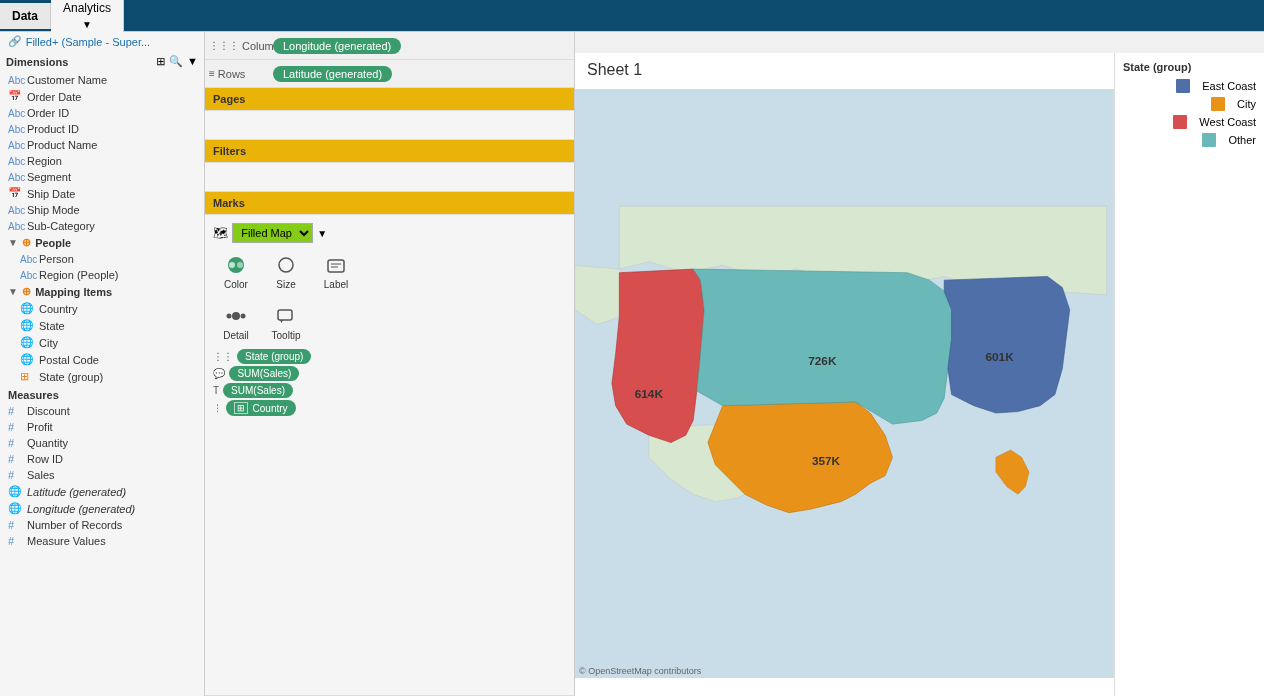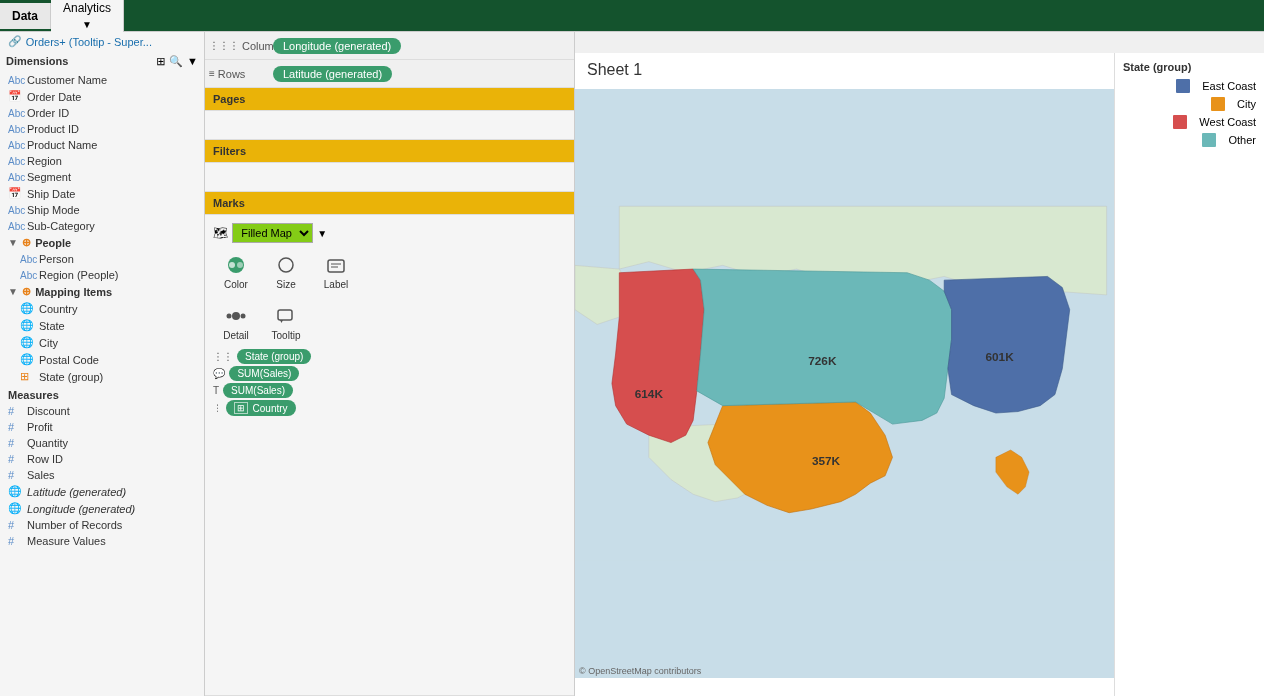--- a/index.html
+++ b/index.html
@@ -1,28 +1,28 @@
 <!DOCTYPE html>
 <html><head>
   <meta charset="utf-8">
   <style>
     * { box-sizing: border-box; margin: 0; padding: 0; }
     body { font-family: 'Segoe UI', Tahoma, Geneva, Verdana, sans-serif; font-size: 12px; background: #f0f0f0; display: flex; flex-direction: column; height: 696px; width: 1264px; overflow: hidden; }
 
     
-    .top-bar { display: flex; height: 32px; background: #14532d; border-bottom: 1px solid #ccc; align-items: center; }
+    .top-bar { display: flex; height: 32px; background: #0c4a6e; border-bottom: 1px solid #ccc; align-items: center; }
     .tab-data { padding: 6px 12px; font-weight: bold; font-size: 12px; background: #e8e8e8; border-right: 1px solid #ccc; cursor: pointer; }
     .tab-analytics { padding: 6px 12px; font-size: 12px; background: #f5f5f5; border-right: 1px solid #ccc; cursor: pointer; display: flex; align-items: center; gap: 4px; flex-direction: column; }
 
     
     .main { display: flex; flex: 1; overflow: hidden; }
 
     
     .sidebar { width: 205px; background: #f5f5f5; border-right: 1px solid #ccc; display: flex; flex-direction: column; overflow-y: auto; }
-    .sidebar-section-header { display: flex; justify-content: space-between; padding: 4px 6px; }
+    .sidebar-section-header { display: flex; align-items: center; justify-content: space-between; padding: 4px 6px; }
     .sidebar-title { font-size: 11px; font-weight: bold; color: #333; }
     .sidebar-icons { display: flex; gap: 4px; }
     .datasource-row { display: flex; align-items: center; gap: 4px; padding: 3px 8px; font-size: 11px; color: #1a6fad; cursor: pointer; }
     .section-label { font-size: 11px; font-weight: bold; color: #333; padding: 4px 8px 2px 8px; }
     .dim-item { display: flex; align-items: center; gap: 5px; padding: 2px 8px; font-size: 11px; color: #333; cursor: pointer; }
     .dim-item .icon { width: 14px; font-size: 11px; color: #5c8dc8; }
     .dim-item .icon.abc { color: #5c8dc8; font-size: 10px; font-style: normal; }
     .dim-item .icon.cal { color: #5c8dc8; }
     .dim-item .icon.globe { color: #5c8dc8; }
     .dim-item .icon.hash { color: #5c8dc8; }
@@ -81,21 +81,21 @@
     <span>Analytics</span>
     <span style="font-size:10px;">▼</span>
   </div>
 </div>
 
 <div class="main">
 
   <div class="sidebar">
     <div class="datasource-row">
       <span style="font-size:11px;">🔗</span>
-      <span>Orders+ (Tooltip - Super...</span>
+      <span>Filled+ (Sample - Super...</span>
     </div>
 
     <div class="sidebar-section-header">
       <span class="sidebar-title">Dimensions</span>
       <div class="sidebar-icons">
         <span style="font-size:11px;">⊞</span>
         <span style="font-size:11px;">🔍</span>
         <span style="font-size:11px;">▼</span>
       </div>
     </div>

